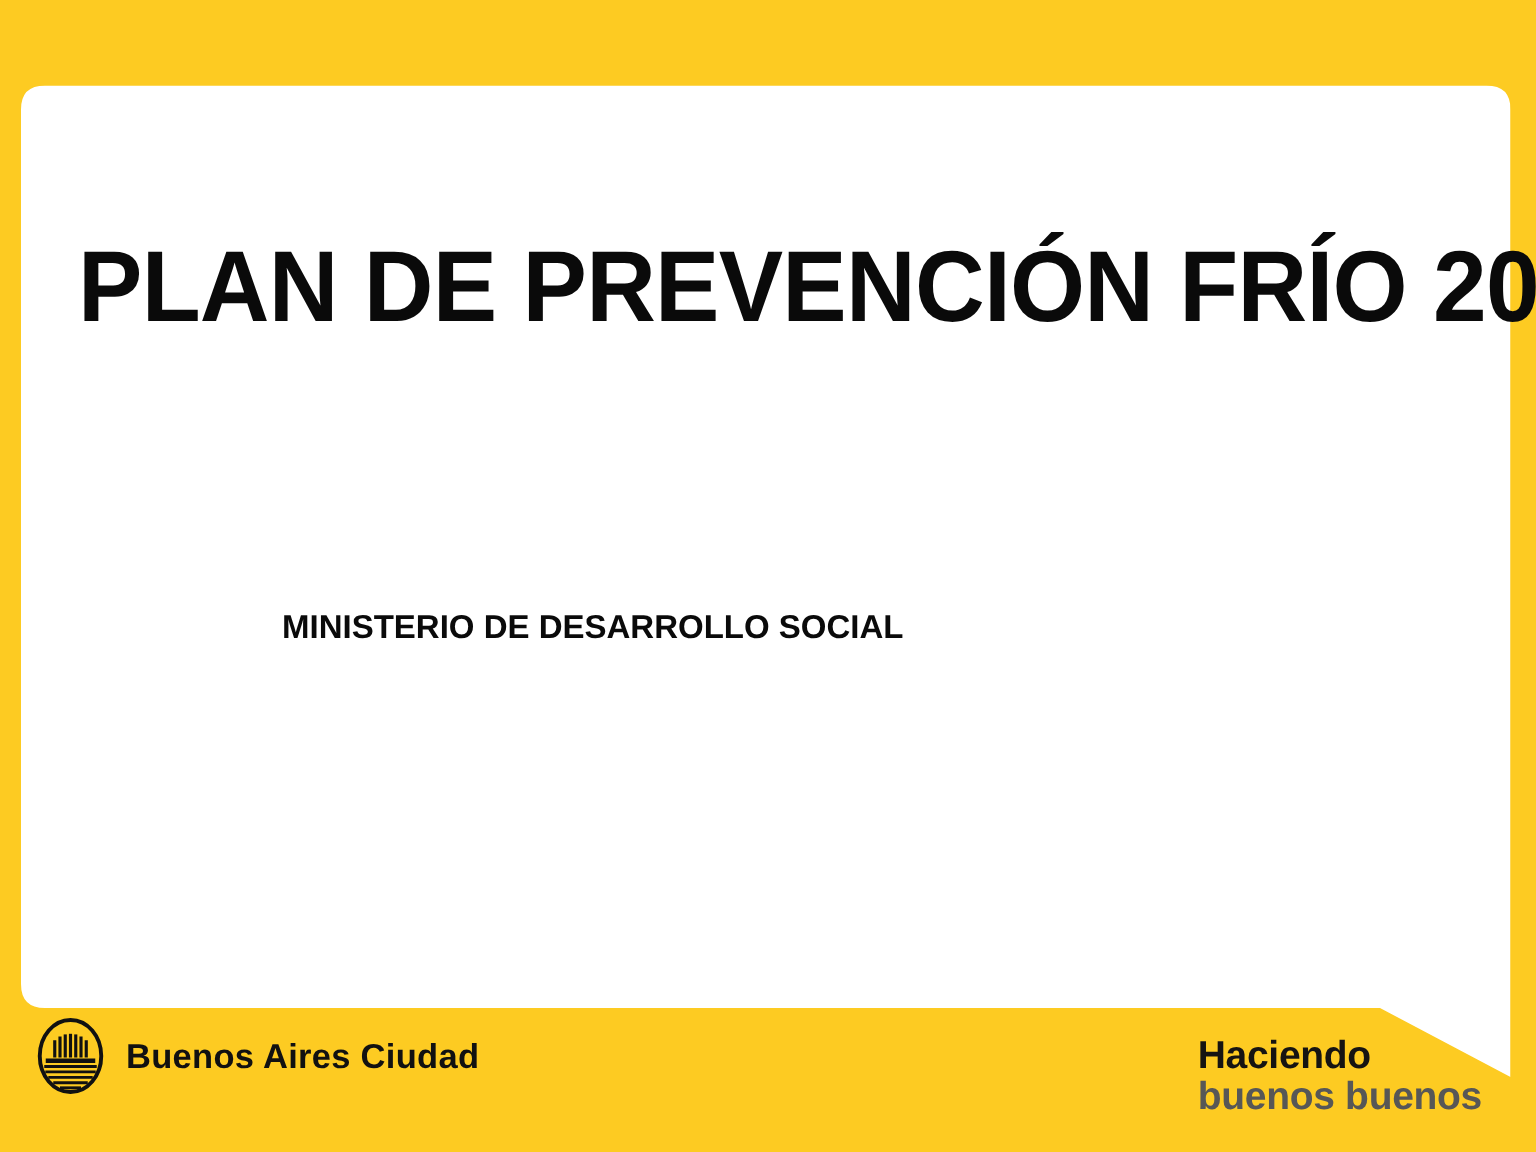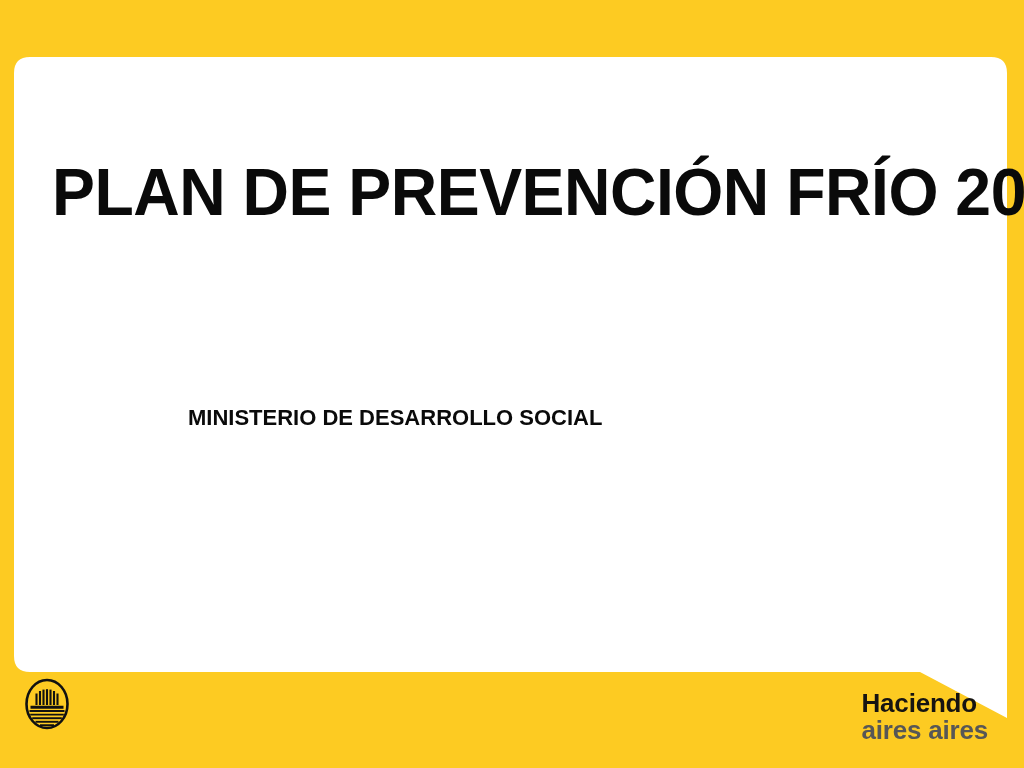--- a/index.html
+++ b/index.html
@@ -171,20 +171,21 @@
 
       <g stroke="#111111" stroke-width="1.9">
         <line x1="5.5" y1="33.0" x2="40.5" y2="33.0"></line>
         <line x1="6.2" y1="36.6" x2="39.8" y2="36.6"></line>
         <line x1="8.2" y1="40.2" x2="37.8" y2="40.2"></line>
         <line x1="11.5" y1="43.8" x2="34.5" y2="43.8"></line>
         <line x1="16.0" y1="47.2" x2="30.0" y2="47.2"></line>
       </g>
     </svg>
 
+    <span id="brand-name">Buenos Aires Ciudad</span>
   </div>
 
   <div id="slogan">
     <div id="slogan-line1">Haciendo</div>
-    <div id="slogan-line2">aires aires</div>
+    <div id="slogan-line2">buenos buenos</div>
   </div>
 
 </div>
 
 </body></html>

